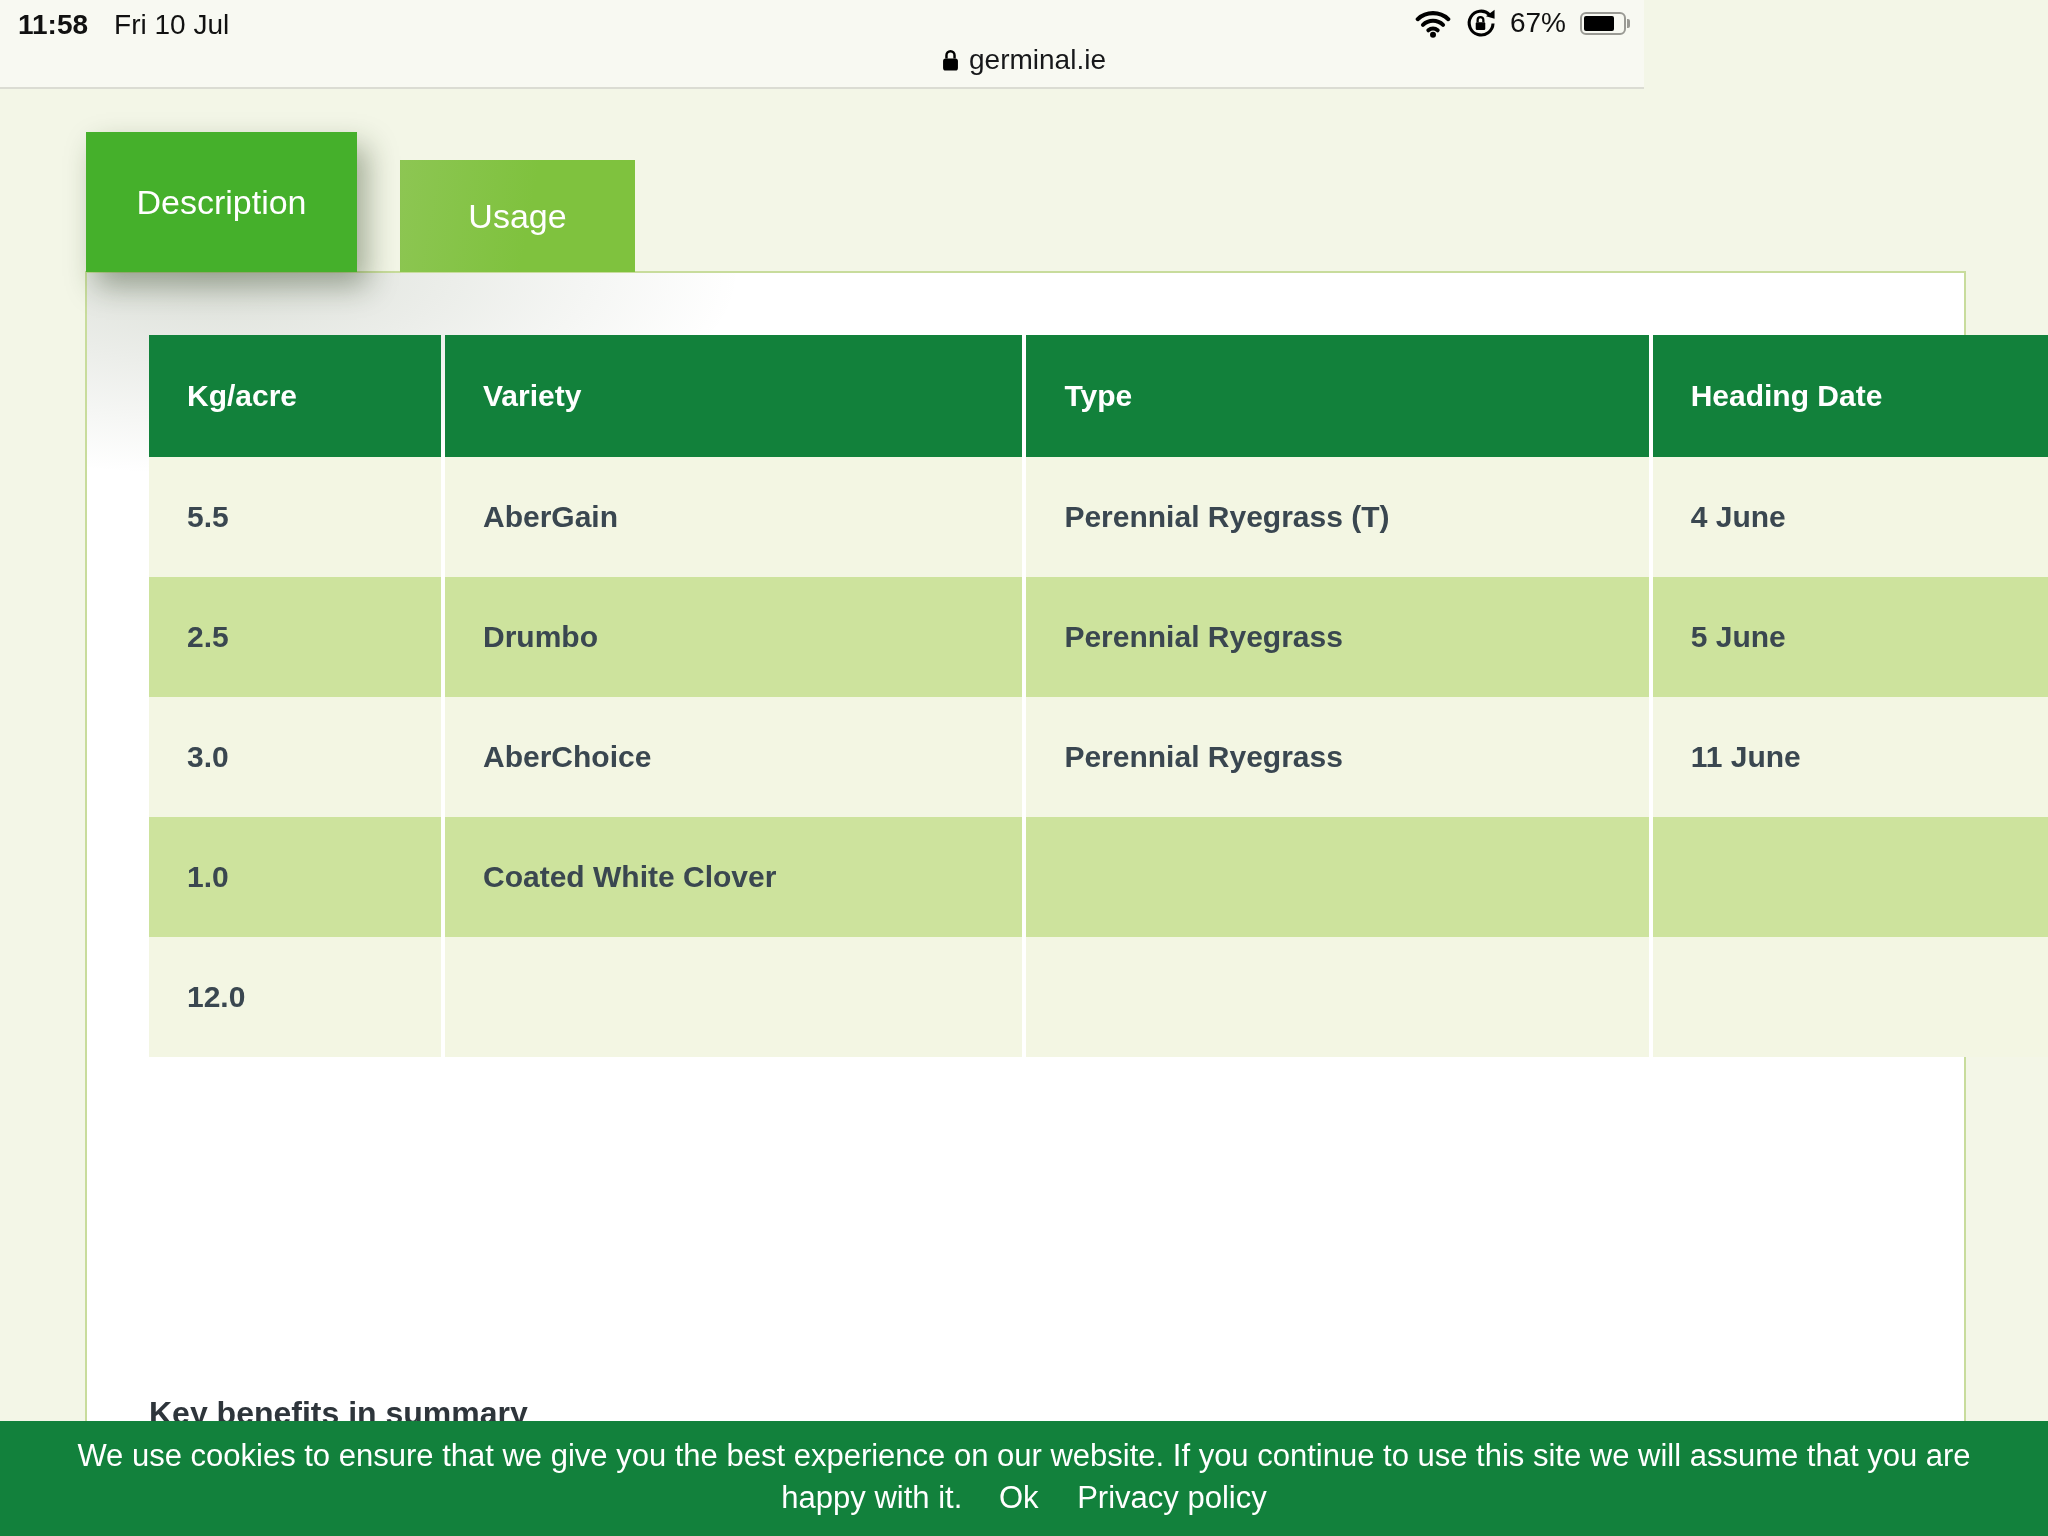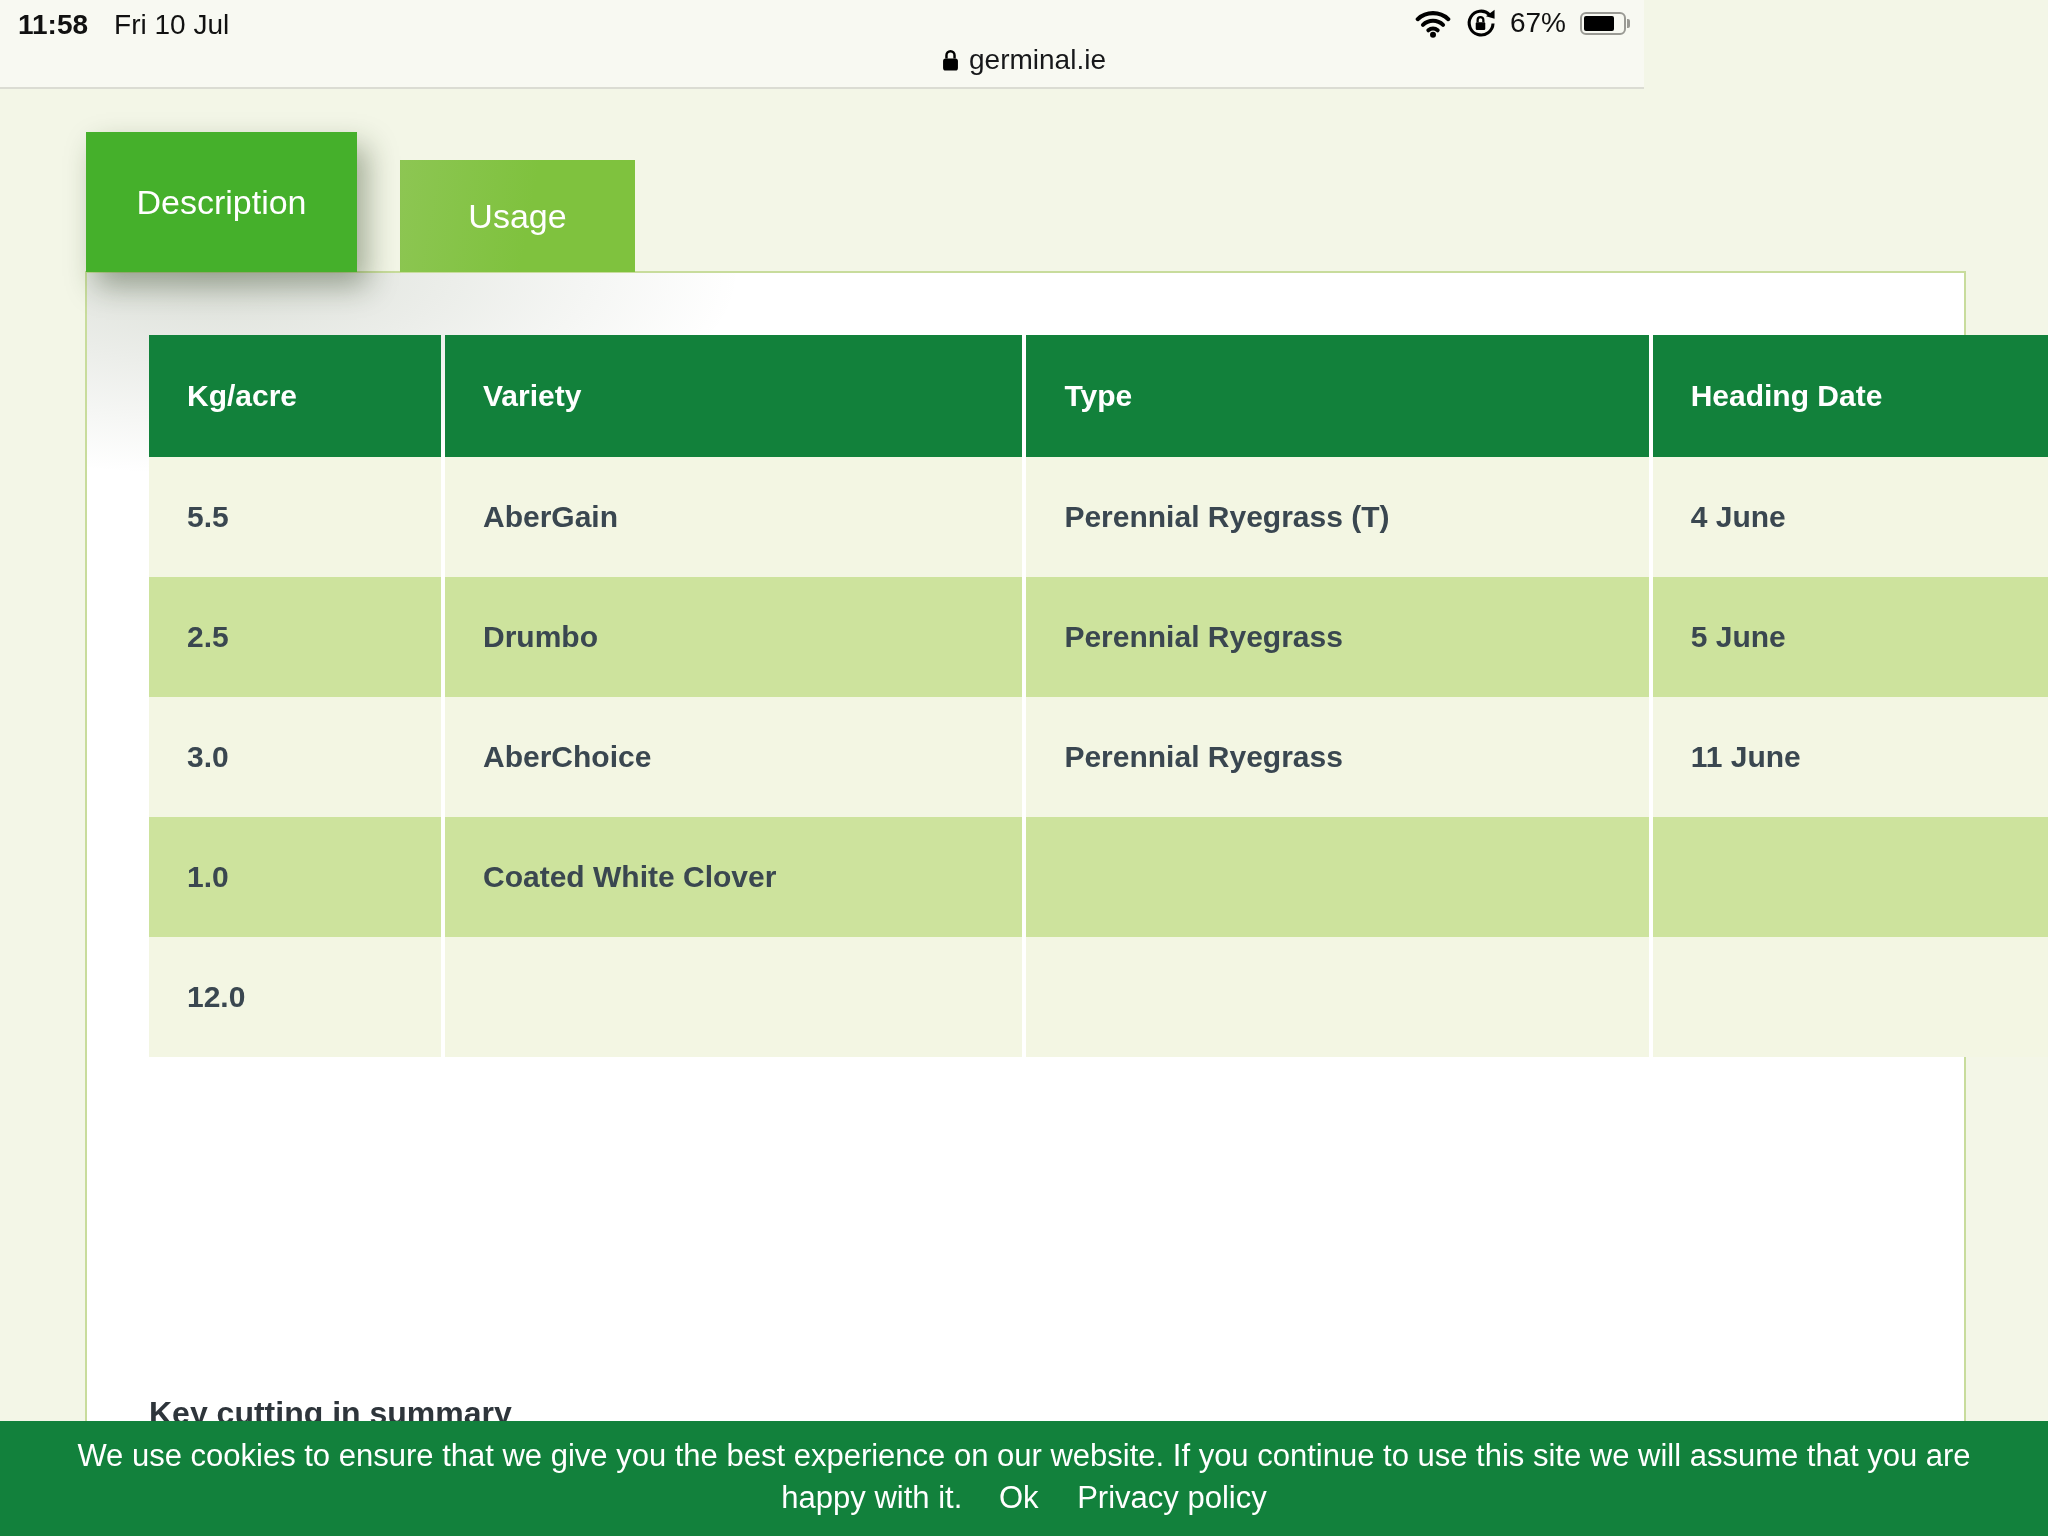--- a/index.html
+++ b/index.html
@@ -180,21 +180,21 @@
       <div class="cell trow-green">Coated White Clover</div>
       <div class="cell trow-green"></div>
       <div class="cell trow-green"></div>
 
       <div class="cell trow-cream">12.0</div>
       <div class="cell trow-cream"></div>
       <div class="cell trow-cream"></div>
       <div class="cell trow-cream"></div>
     </div>
 
-    <div class="key-benefits">Key cutting in summary</div>
+    <div class="key-benefits">Key benefits in summary</div>
   </div>
 
   <div class="tab tab-usage">
     <span>Usage</span>
   </div>
   <div class="tab tab-description">
     <span>Description</span>
   </div>
 
   <div class="cookie-banner">

